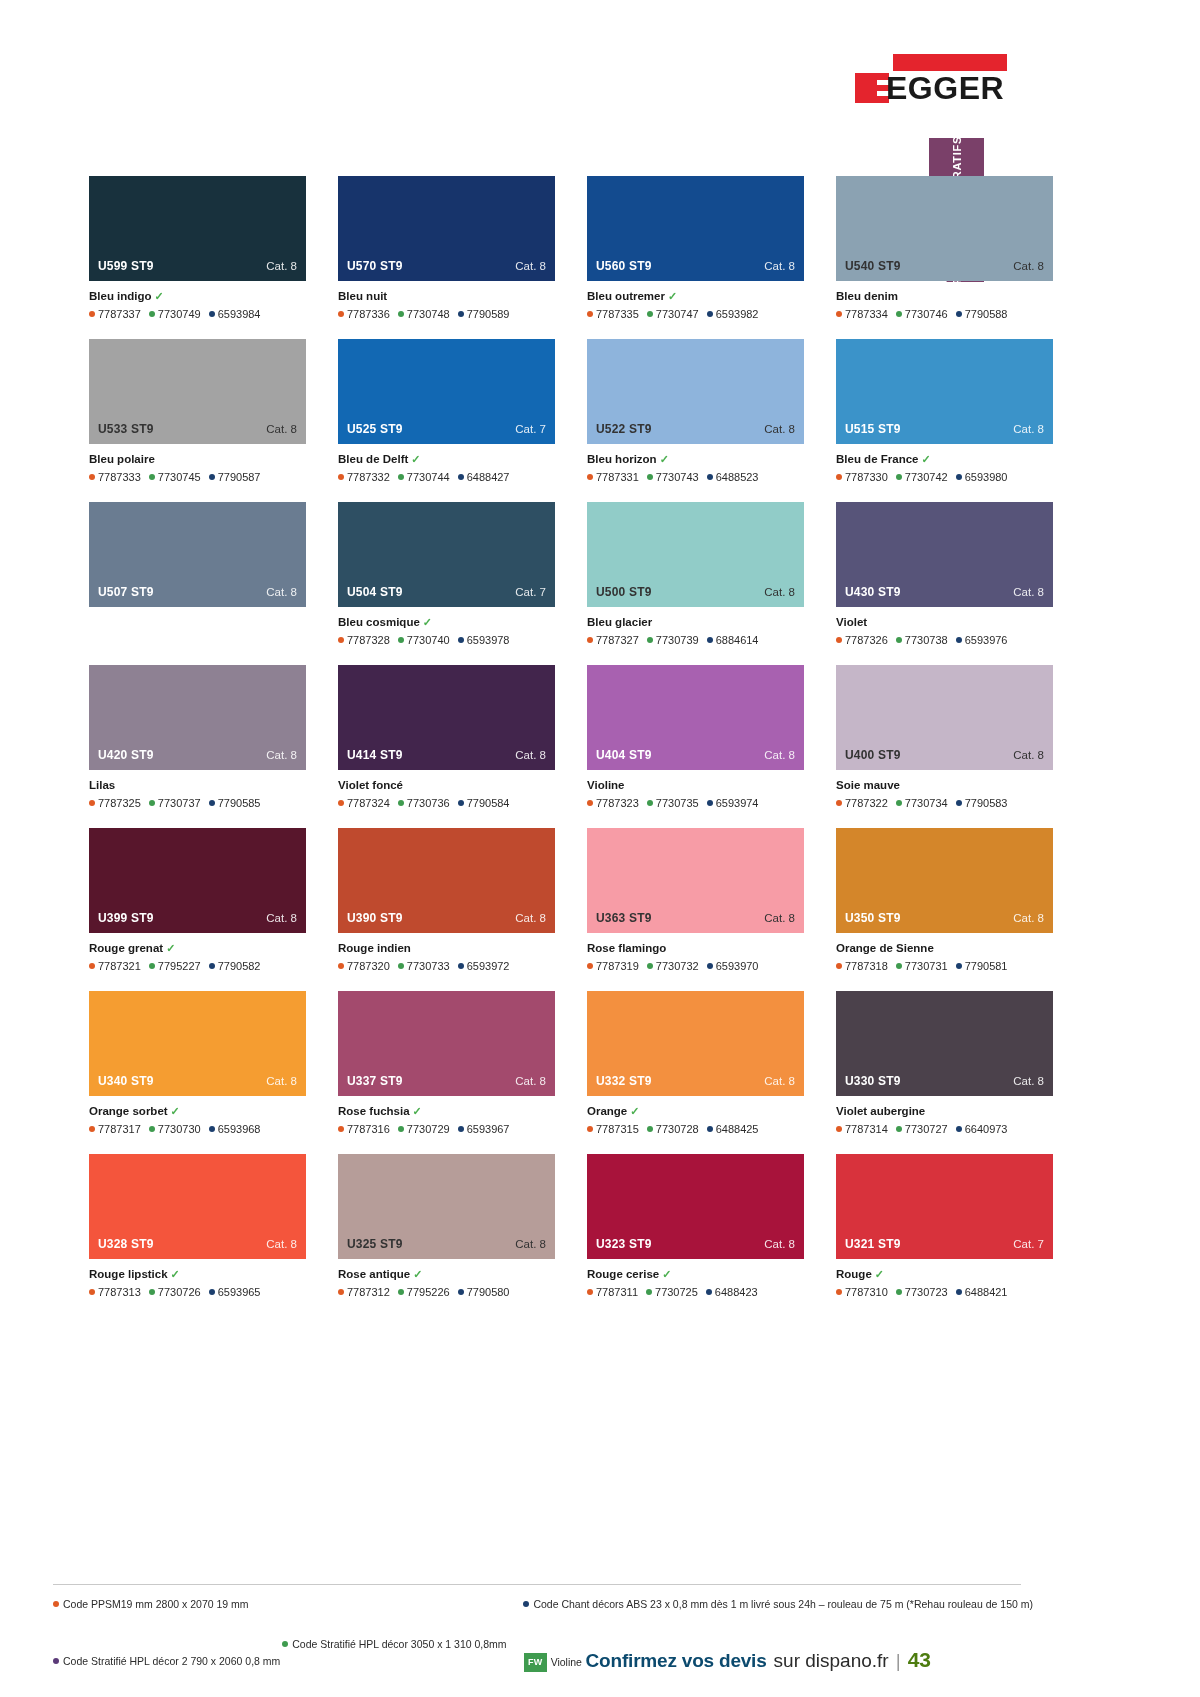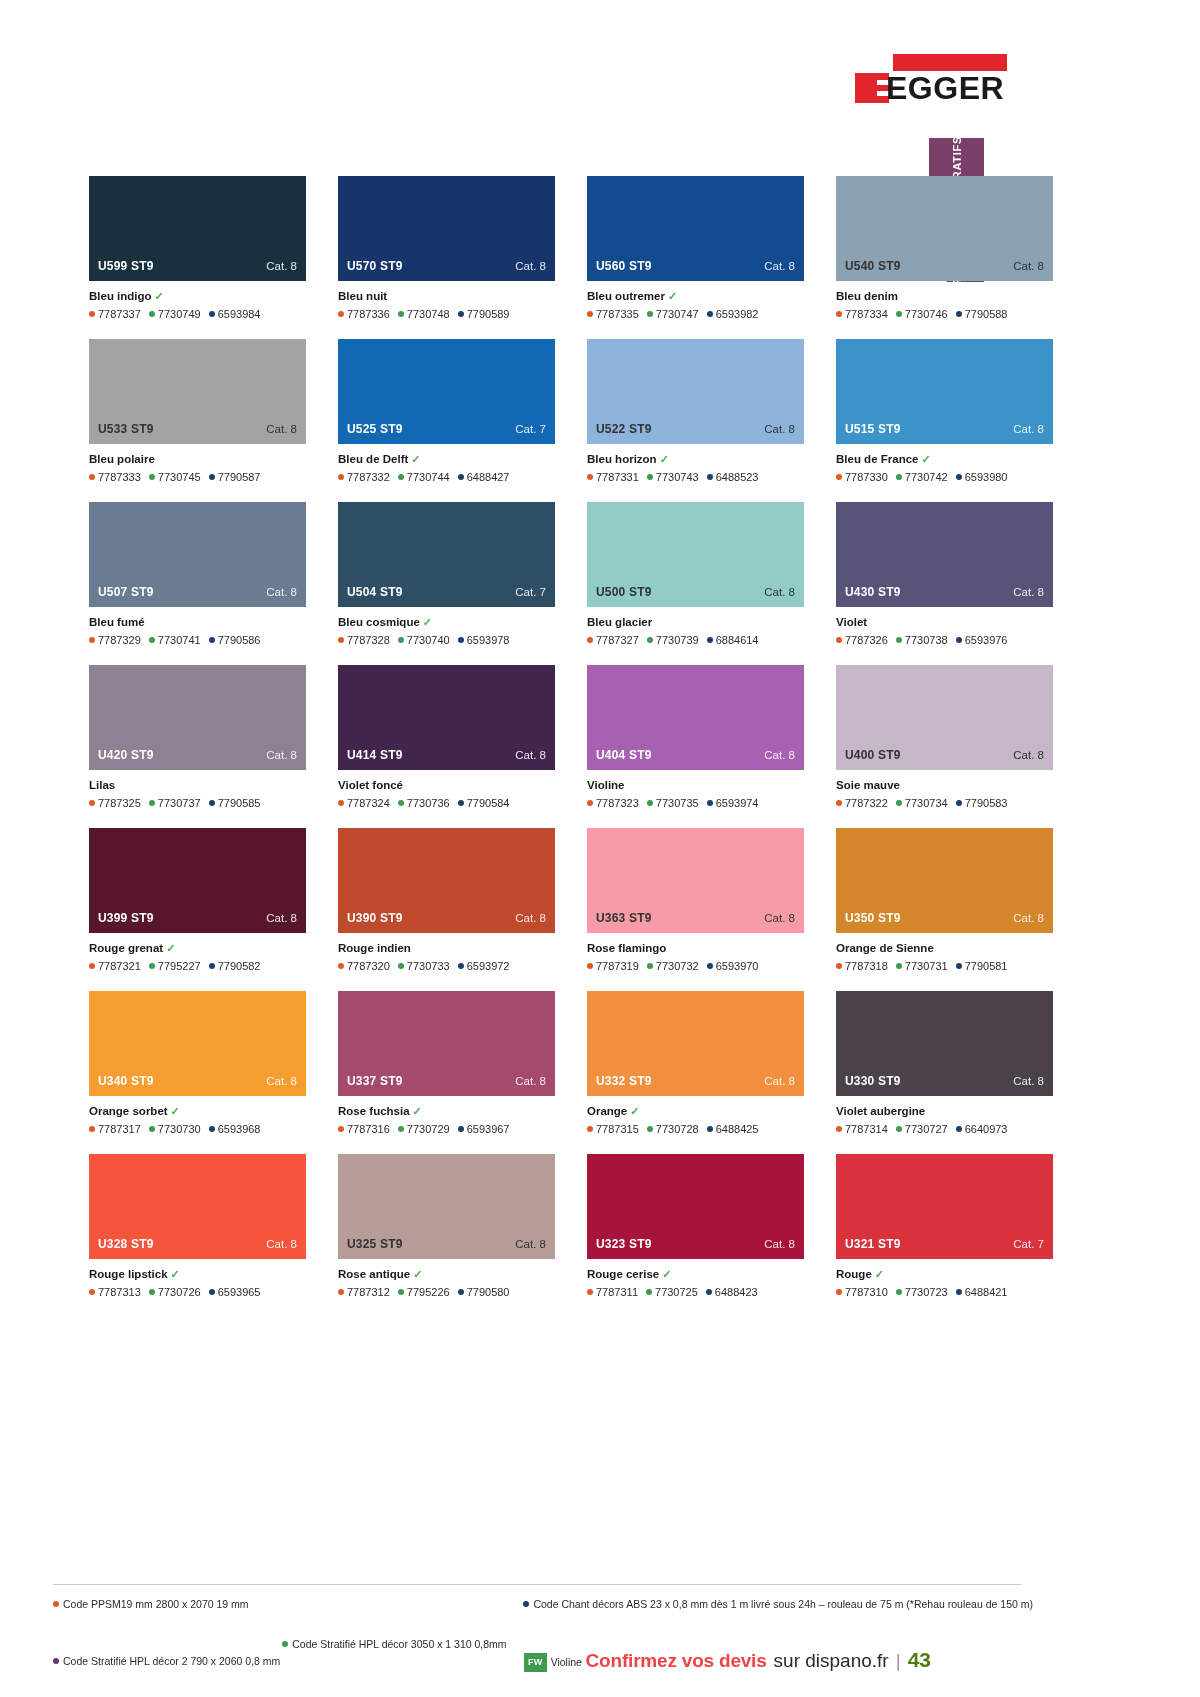--- a/index.html
+++ b/index.html
@@ -177,21 +177,21 @@
   }
 
   .brandline {
     position: absolute;
     right: 53px; top: 1648px;
     display: flex;
     align-items: baseline;
     gap: 7px;
     font-size: 19px;
   }
-  .brand-strong { font-weight: 700; color: #ef4444; letter-spacing: -0.2px; }
+  .brand-strong { font-weight: 700; color: #0c4a6e; letter-spacing: -0.2px; }
   .brand-light  { font-weight: 400; color: #2b2b2b; }
   .brand-sep    { color: #999; font-weight: 300; }
   .brand-page   { font-weight: 700; color: #4d7c0f; font-size: 21px; }
 </style>
 </head>
 <body>
 
 <div class="page">
 
   <div class="logo-wrap">
@@ -306,24 +306,20 @@
         </div>
       </div>
       <div class="row">
         <div class="cell">
           <div class="swatch on-dark" style="background:#6a7c91">
             <div class="swatch-bar">
               <span class="swatch-code">U507 ST9</span>
               <span class="swatch-cat">Cat. 8</span>
             </div>
           </div>
-          <div class="info">
-            <div class="name-line"><span>Bleu fumé</span></div>
-            <div class="codes"><span class="seg"><span class="dot d-orange"></span><span>7787329</span></span><span class="seg"><span class="dot d-green"></span><span>7730741</span></span><span class="seg"><span class="dot d-navy"></span><span>7790586</span></span></div>
-          </div>
         </div>
         <div class="cell">
           <div class="swatch on-dark" style="background:#2e4f63">
             <div class="swatch-bar">
               <span class="swatch-code">U504 ST9</span>
               <span class="swatch-cat">Cat. 7</span>
             </div>
           </div>
           <div class="info">
             <div class="name-line"><span>Bleu cosmique</span><span class="check">✓</span></div>

